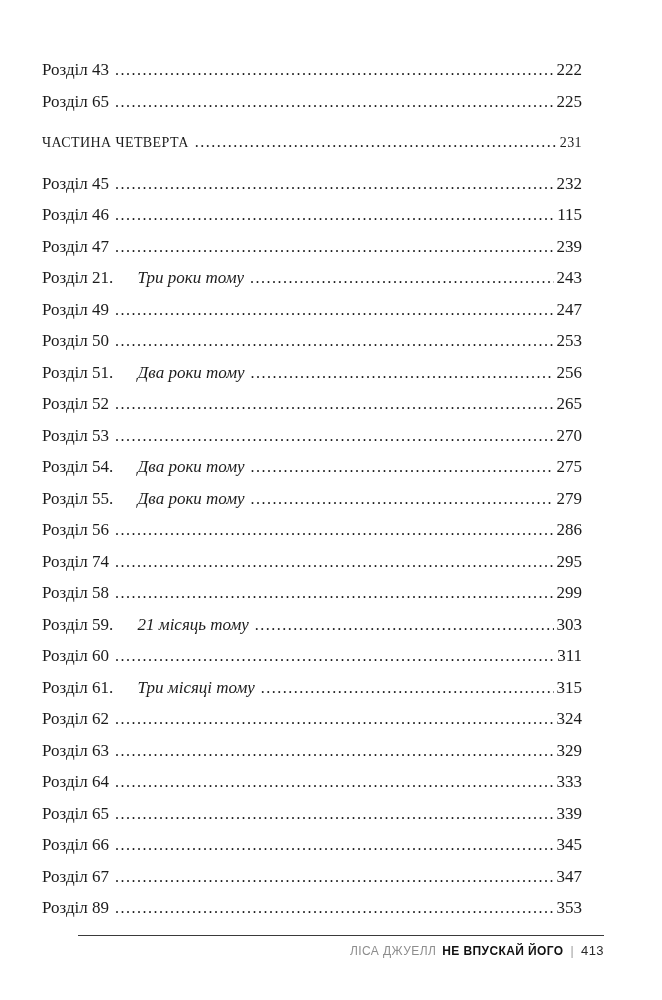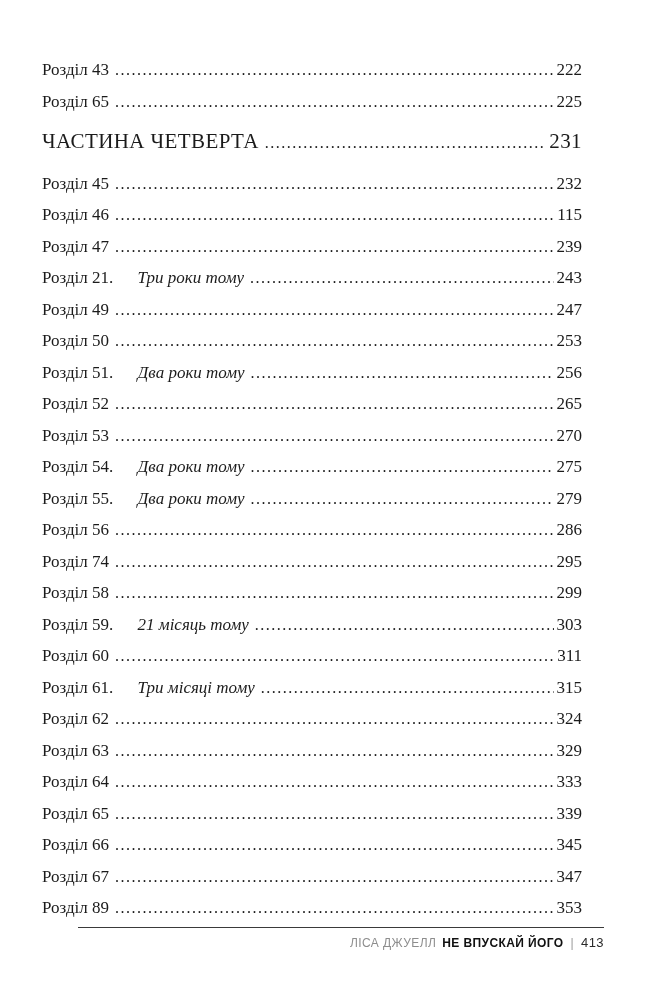--- a/index.html
+++ b/index.html
@@ -21,21 +21,21 @@
   }
   .toc-row {
     display: flex;
     align-items: baseline;
     line-height: 31.5px;
     font-size: 17px;
     white-space: nowrap;
   }
   .toc-row.part {
     margin: 9px 0;
-    font-size: 21px;
+    font-size: 14px;
     letter-spacing: 0.4px;
     justify-content: center;
   }
   .toc-label {
     flex: 0 0 auto;
   }
   .toc-subtitle {
     font-style: italic;
     margin-left: 20px;
   }
@@ -52,21 +52,21 @@
     letter-spacing: 1.5px;
   }
   .toc-page {
     flex: 0 0 auto;
     text-align: right;
   }
   .page-footer {
     position: absolute;
     left: 78px;
     right: 58px;
-    bottom: 50px;
+    bottom: 42px;
   }
   .footer-rule {
     border-top: 1px solid #3a3a3a;
     margin-bottom: 7px;
   }
   .footer-text {
     text-align: right;
     font-family: "Liberation Sans", "DejaVu Sans", sans-serif;
     font-size: 12px;
     letter-spacing: 0.4px;

